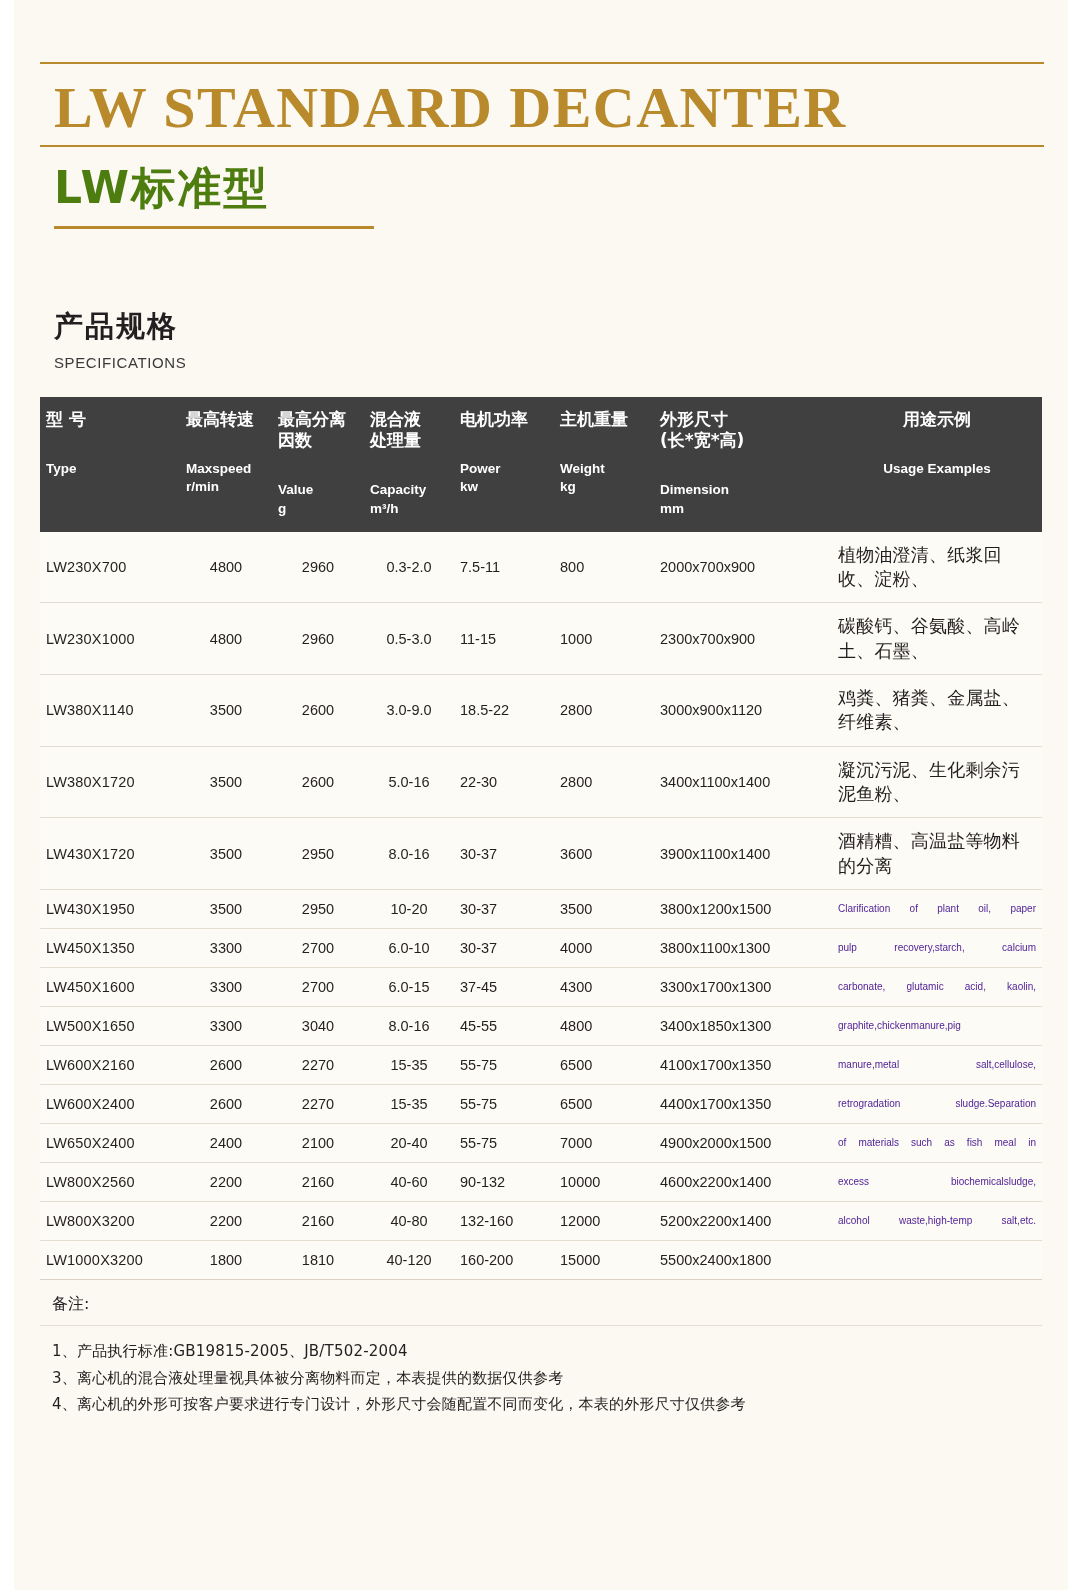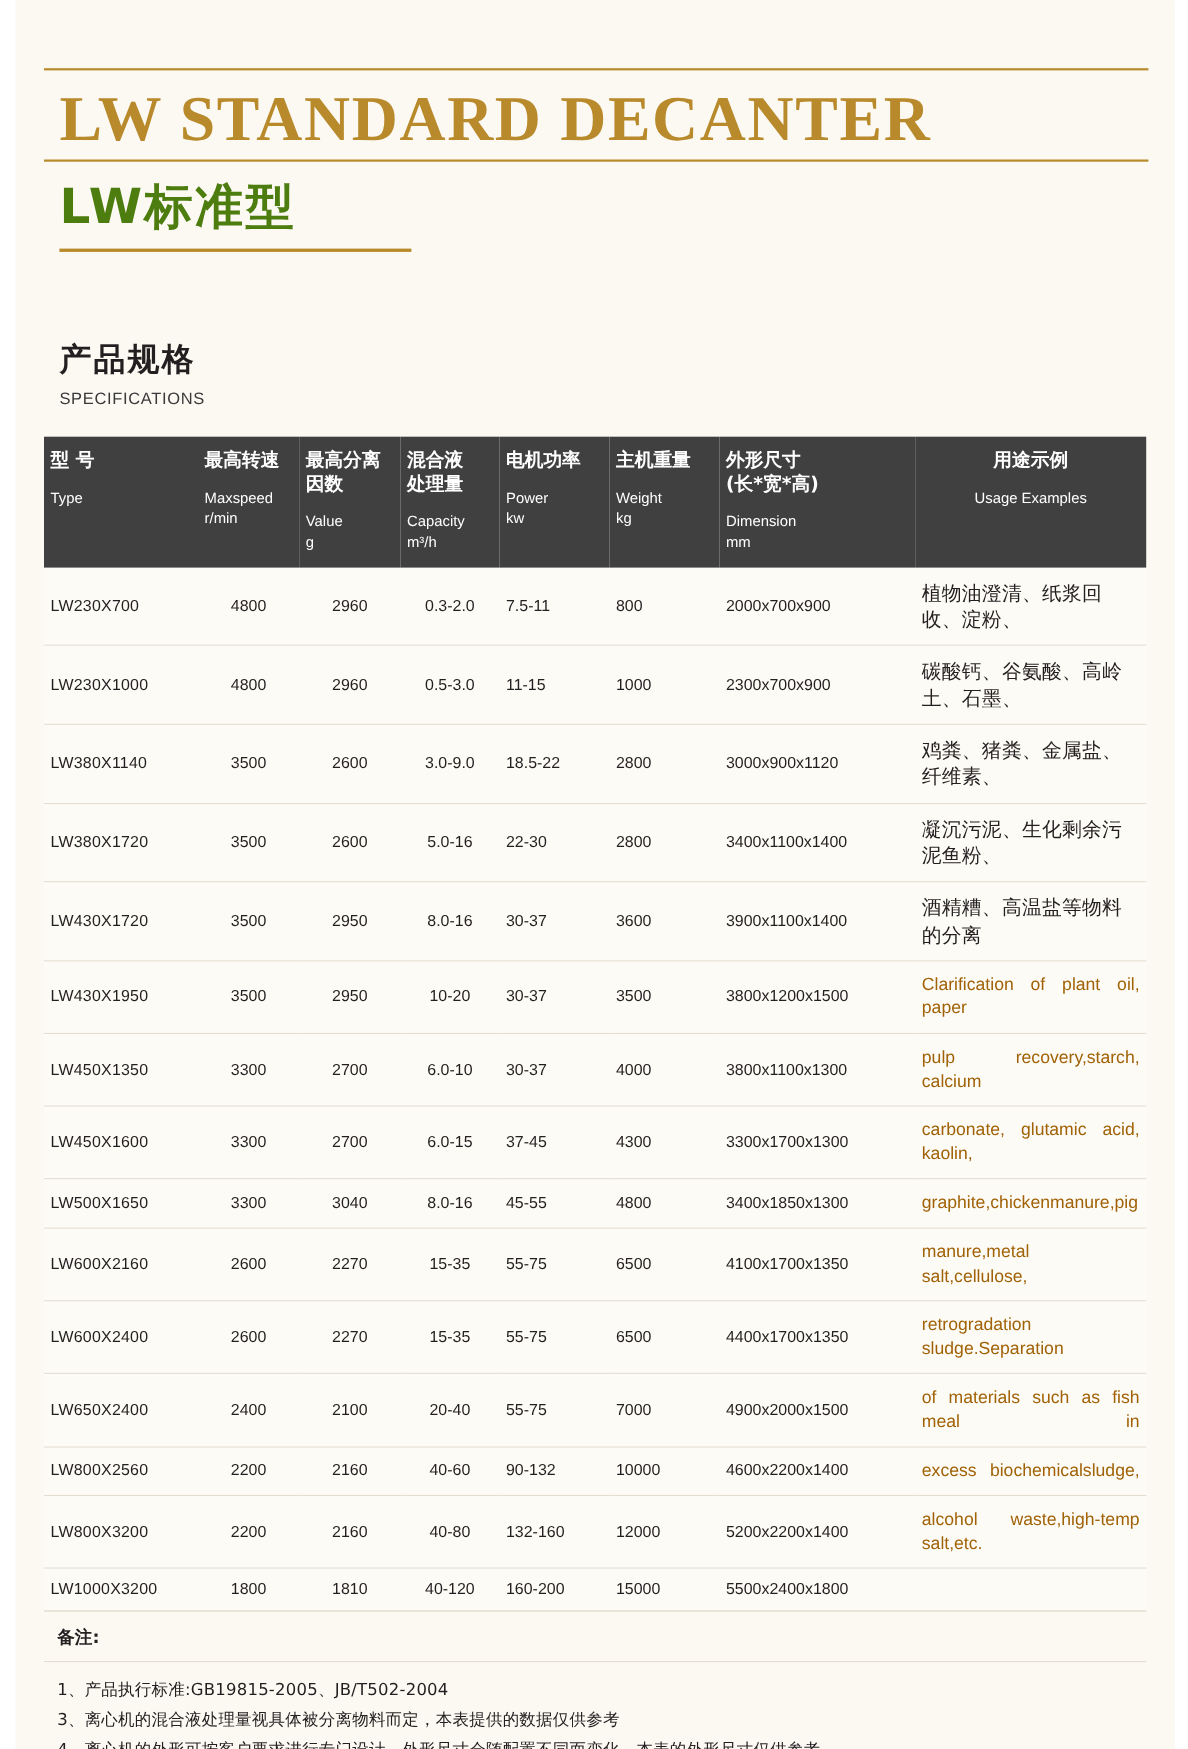--- a/index.html
+++ b/index.html
@@ -119,23 +119,23 @@
   }
   .th-cn {
     display: block;
     font-size: 17px;
     font-weight: bold;
     white-space: pre-line;
   }
   .th-en {
     display: block;
     font-family: "Liberation Sans", sans-serif;
-    font-weight: normal;
+    font-weight: bold;
     font-size: 13.5px;
-    margin-top: 14px;
+    margin-top: 30px;
     line-height: 1.35;
     white-space: pre-line;
   }
   thead th.center, thead th.center .th-cn, thead th.center .th-en { text-align: center; }
 
   table.spec tbody td {
     font-size: 14.5px;
     color: #231f20;
     padding: 11px 6px;
     border-bottom: 1px solid #e4ded2;
@@ -153,32 +153,32 @@
   }
   tbody td.usage.cn {
     font-family: Liberation Sans, sans-serif;
     font-size: 18px;
     letter-spacing: 0.2px;
     margin-top: 30px;
   }
   tbody td.usage.en {
     text-align: justify;
     text-align-last: justify;
-    font-size: 16px;
-    color: #a16207;
+    font-size: 10px;
+    color: #4c1d95;
   }
   tbody tr:last-child td { border-bottom: 1px solid #d9d2c4; }
 
   
   .remark-head {
     margin-top: 0;
     padding: 14px 0 10px 12px;
     font-family: "DejaVu Sans", sans-serif;
     font-size: 16px;
-    font-weight: bold;
+    font-weight: normal;
     color: #231f20;
     border-bottom: 1px solid #e4ded2;
     width: 1002px;
     box-sizing: border-box;
   }
   .remark-list {
     margin: 12px 0 0 12px;
     padding: 0;
     list-style: none;
   }

